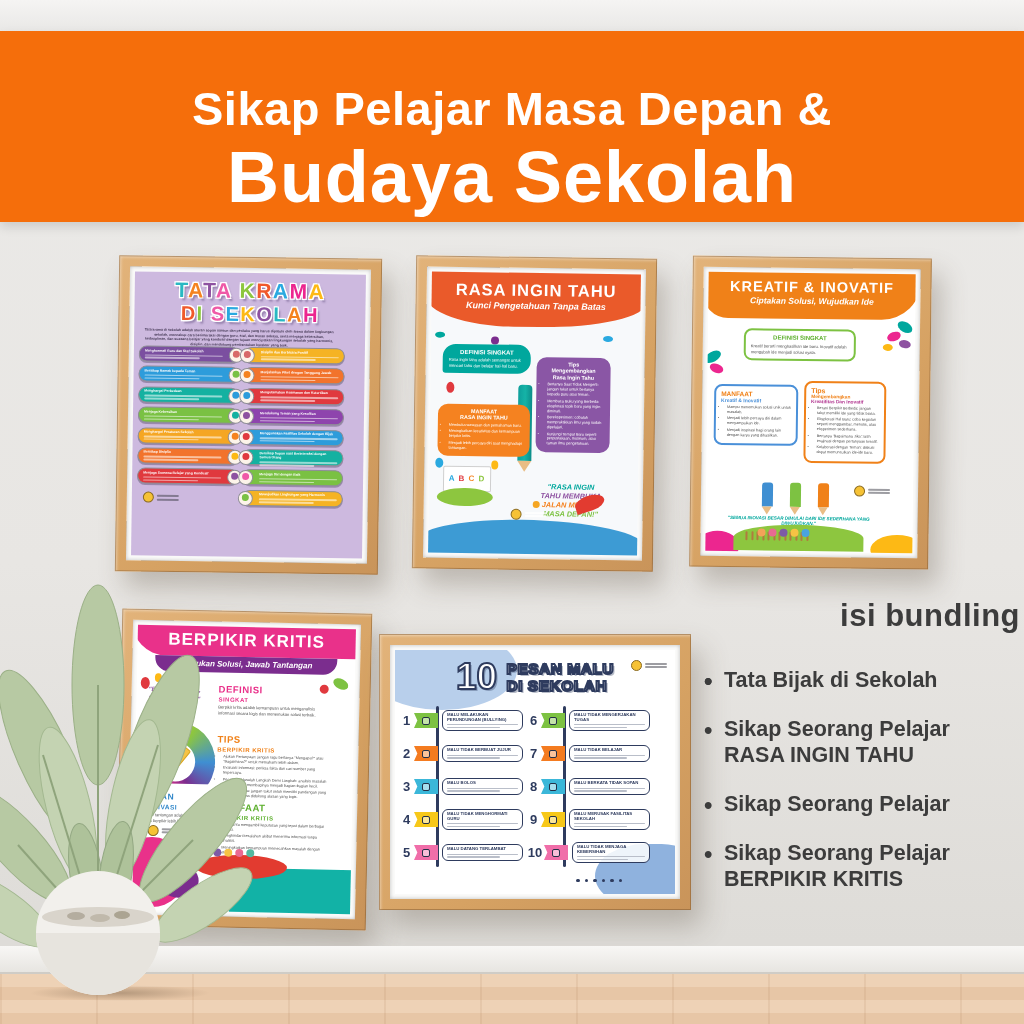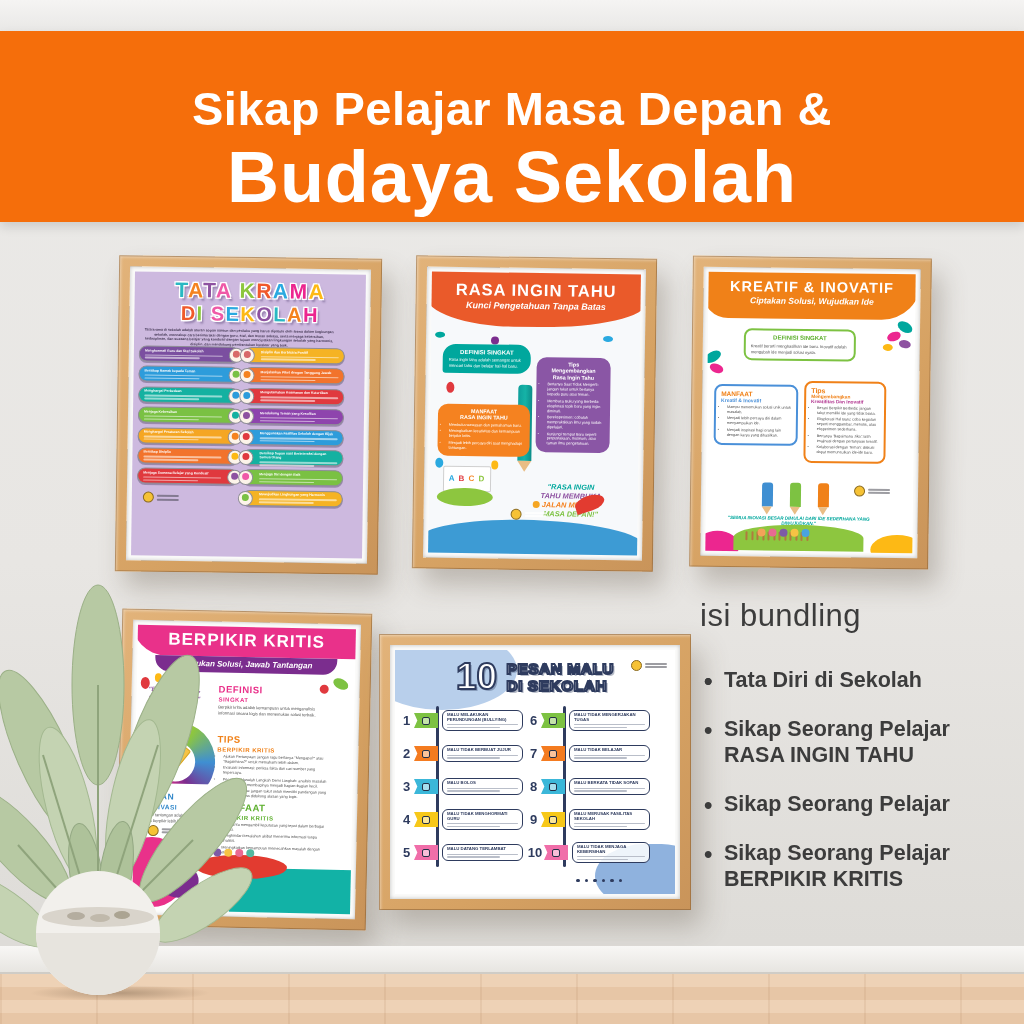--- a/index.html
+++ b/index.html
@@ -112,21 +112,21 @@
   .bm-row{position:relative;display:flex;align-items:center;height:33px;}
   .bm-num{width:15px;text-align:center;font-size:13px;font-weight:800;color:#2e3b5e;text-shadow:-1px -1px 0 #fff,1px -1px 0 #fff,-1px 1px 0 #fff,1px 1px 0 #fff;}
   .bm-flag{width:24px;height:15px;margin-right:4px;clip-path:polygon(0 0,100% 0,100% 100%,0 100%,14% 50%);position:relative;z-index:1;display:flex;align-items:center;justify-content:center;}
   .bm-flag i{display:block;width:6px;height:6px;border:1.2px solid #233048;border-radius:2px;background:rgba(255,255,255,.55);}
   .bm-box{flex:1;border:1.2px solid #2e3b5e;border-radius:6px;padding:2px 4px;background:rgba(255,255,255,.85);}
   .bm-box .t{font-size:4.3px;font-weight:800;color:#2e3b5e;line-height:1.15;text-transform:uppercase;}
   .bm-box .bar{height:1.4px;background:#b9bec9;border-radius:1px;margin-top:1.2px;}
   .bm-dots i{display:inline-block;width:3.5px;height:3.5px;border-radius:50%;background:#2e3b5e;margin-right:5px;}
   
   .bundle{position:absolute;left:700px;top:598px;width:320px;color:#3c3c3c;}
-  .bundle .h{text-align:left;font-size:31px;font-weight:400;letter-spacing:.5px;}
+  .bundle .h{text-align:right;font-size:31px;font-weight:700;letter-spacing:.5px;}
   .bundle ul{list-style:none;margin:34px 0 0 4px;padding:0;}
   .bundle li{margin-bottom:24px;font-size:21.5px;font-weight:bold;line-height:1.18;position:relative;padding-left:20px;}
   .bundle li:before{content:"\2022";position:absolute;left:0;top:-1px;font-size:24px;}
   .bundle .caps{font-weight:800;}
   
   .potshadow{position:absolute;left:30px;top:985px;width:180px;height:16px;background:radial-gradient(closest-side,rgba(90,70,50,.35),rgba(90,70,50,0));border-radius:50%;}
 </style>
 </head>
 <body>
 
@@ -654,21 +654,21 @@
       </div>
     </div>
   </div>
 
   <div class="bundle">
     <div class="h">isi bundling</div>
     <ul>
       <li>
         </li>
       <li>
-          <div>Tata Diri di Sekolah</div>
+          <div>Tata Bijak di Sekolah</div>
         </li>
       <li>
           <div>Sikap Seorang Pelajar</div>
           <div class="caps">RASA INGIN TAHU</div>
         </li>
       <li>
           <div>Sikap Seorang Pelajar</div>
         </li>
       <li>
           <div>Sikap Seorang Pelajar</div>

